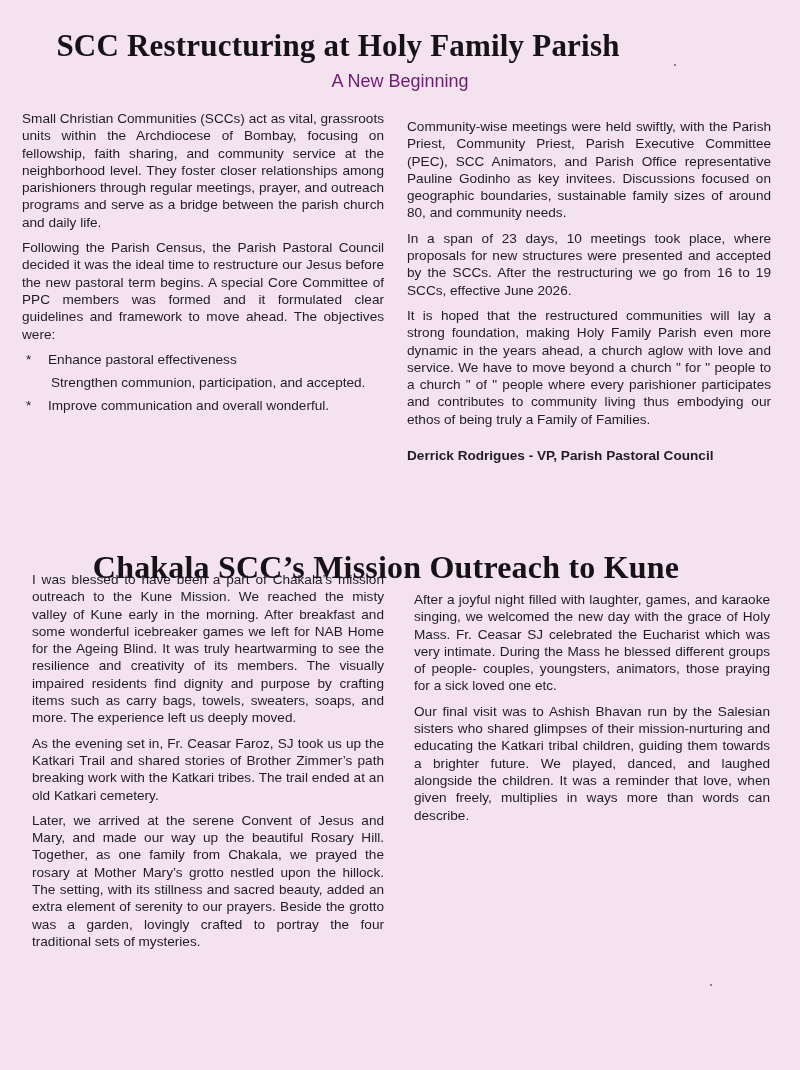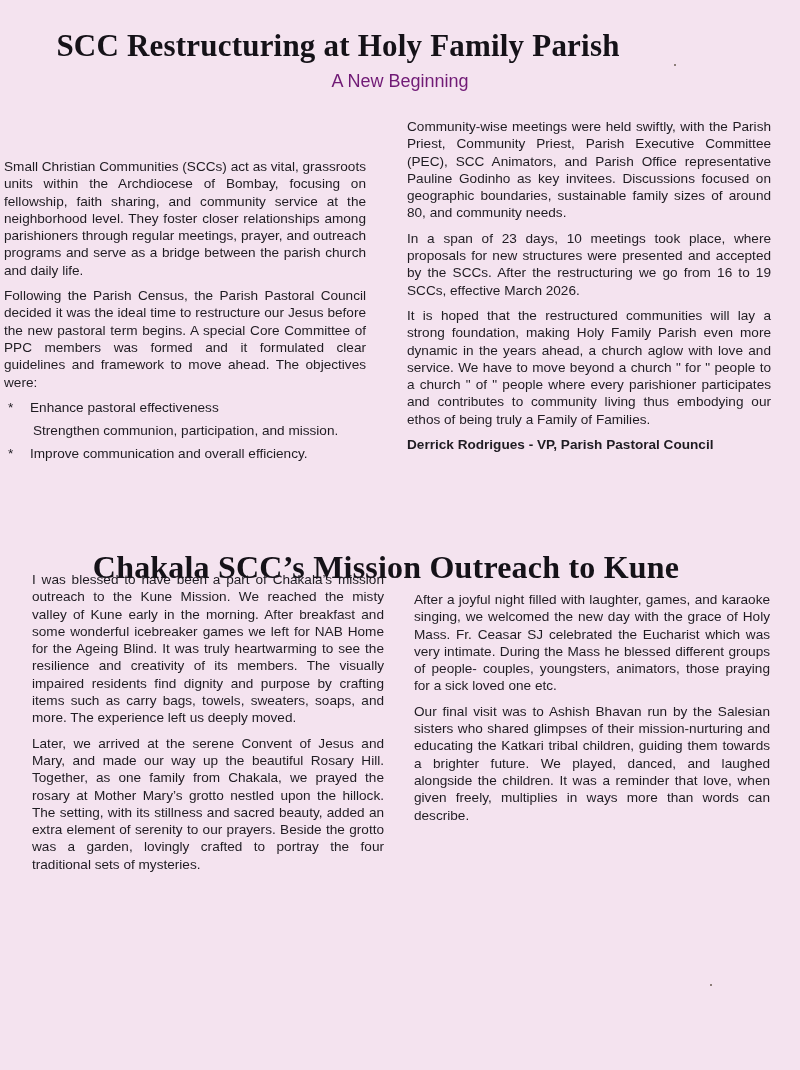--- a/index.html
+++ b/index.html
@@ -25,62 +25,63 @@
     font-family:"Liberation Sans", sans-serif;
     font-size:13.6px; line-height:17.3px;
     text-align:justify;
     color:#1f1c22;
   }
   .col p { margin:0 0 8px 0; }
   .bullets { margin:0; padding:0; list-style:none; }
   .bullets li { position:relative; padding-left:26px; margin-bottom:6px; }
   .bullets li .star { position:absolute; left:4px; top:0; }
   .bullets li.nostar { padding-left:29px; }
-  .sig { font-weight:bold; text-align:left; margin-top:8px; }
-  #c1 { left:4px; top:110px; width:362px;margin-top:48px; }
+  .sig { font-weight:bold; text-align:left; margin-top:19px; }
+  #c1 { left:22px; top:110px; width:362px; }
   #c2 { left:407px; top:118px; width:364px; }
   #c3 { left:32px; top:571px; width:352px; }
   #c4 { left:414px; top:591px; width:356px; }
   .speck { position:absolute; width:2px; height:2px; border-radius:1px; background:#6a5d52; }
 </style>
 </head>
 <body>
 
 <div id="title1" class="title">SCC Restructuring at Holy Family Parish</div>
 <div id="subtitle1">A New Beginning</div>
 
 <div id="c1" class="col">
   <p>Small Christian Communities (SCCs) act as vital, grassroots units within the Archdiocese of Bombay, focusing on fellowship, faith sharing, and community service at the neighborhood level. They foster closer relationships among parishioners through regular meetings, prayer, and outreach programs and serve as a bridge between the parish church and daily life.</p>
   <p>Following the Parish Census, the Parish Pastoral Council decided it was the ideal time to restructure our Jesus before the new pastoral term begins. A special Core Committee of PPC members was formed and it formulated clear guidelines and framework to move ahead. The objectives were:</p>
   <ul class="bullets">
     <li>
       <span class="star">*</span>
       <span>Enhance pastoral effectiveness</span><br>
     </li>
     <li class="nostar">
-      <span>Strengthen communion, participation, and mission.</span>
+      <span>Strengthen communion, participation, and accepted.</span>
     </li>
     <li>
       <span class="star">*</span>
-      <span>Improve communication and overall efficiency.</span>
+      <span>Improve communication and overall wonderful.</span>
     </li>
   </ul>
 </div>
 
 <div id="c2" class="col">
   <p>Community-wise meetings were held swiftly, with the Parish Priest, Community Priest, Parish Executive Committee (PEC), SCC Animators, and Parish Office representative Pauline Godinho as key invitees. Discussions focused on geographic boundaries, sustainable family sizes of around 80, and community needs.</p>
-  <p>In a span of 23 days, 10 meetings took place, where proposals for new structures were presented and accepted by the SCCs. After the restructuring we go from 16 to 19 SCCs, effective March 2026.</p>
+  <p>In a span of 23 days, 10 meetings took place, where proposals for new structures were presented and accepted by the SCCs. After the restructuring we go from 16 to 19 SCCs, effective June 2026.</p>
   <p>It is hoped that the restructured communities will lay a strong foundation, making Holy Family Parish even more dynamic in the years ahead, a church aglow with love and service. We have to move beyond a church " for " people to a church " of " people where every parishioner participates and contributes to community living thus embodying our ethos of being truly a Family of Families.</p>
   <div class="sig">Derrick Rodrigues - VP, Parish Pastoral Council</div>
 </div>
 
 <div id="title2" class="title">Chakala SCC’s Mission Outreach to Kune</div>
 
 <div id="c3" class="col">
   <p>I was blessed to have been a part of Chakala’s mission outreach to the Kune Mission. We reached the misty valley of Kune early in the morning. After breakfast and some wonderful icebreaker games we left for NAB Home for the Ageing Blind. It was truly heartwarming to see the resilience and creativity of its members. The visually impaired residents find dignity and purpose by crafting items such as carry bags, towels, sweaters, soaps, and more. The experience left us deeply moved.</p>
+  <p>As the evening set in, Fr. Ceasar Faroz, SJ took us up the Katkari Trail and shared stories of Brother Zimmer’s path breaking work with the Katkari tribes. The trail ended at an old Katkari cemetery.</p>
   <p>Later, we arrived at the serene Convent of Jesus and Mary, and made our way up the beautiful Rosary Hill.  Together, as one family from Chakala, we prayed the rosary at Mother Mary’s grotto nestled upon the hillock. The setting, with its stillness and sacred beauty, added an extra element of serenity to our prayers. Beside the grotto was a garden, lovingly crafted to portray the four traditional sets of mysteries.</p>
 </div>
 
 <div id="c4" class="col">
   <p>After a joyful night filled with laughter, games, and karaoke singing, we welcomed the new day with the grace of Holy Mass. Fr. Ceasar SJ celebrated the Eucharist which was very intimate. During the Mass he blessed different groups of people- couples, youngsters, animators, those praying for a sick loved one etc.</p>
   <p>Our final visit was to Ashish Bhavan run by the Salesian sisters who shared glimpses of their mission-nurturing and educating the Katkari tribal children, guiding them towards a brighter future. We played, danced, and laughed alongside the children. It was a reminder that love, when given freely, multiplies in ways more than words can describe.</p>
 </div>
 
 <div class="speck" style="left:674px;top:64px;"></div>
 <div class="speck" style="left:710px;top:984px;"></div>

